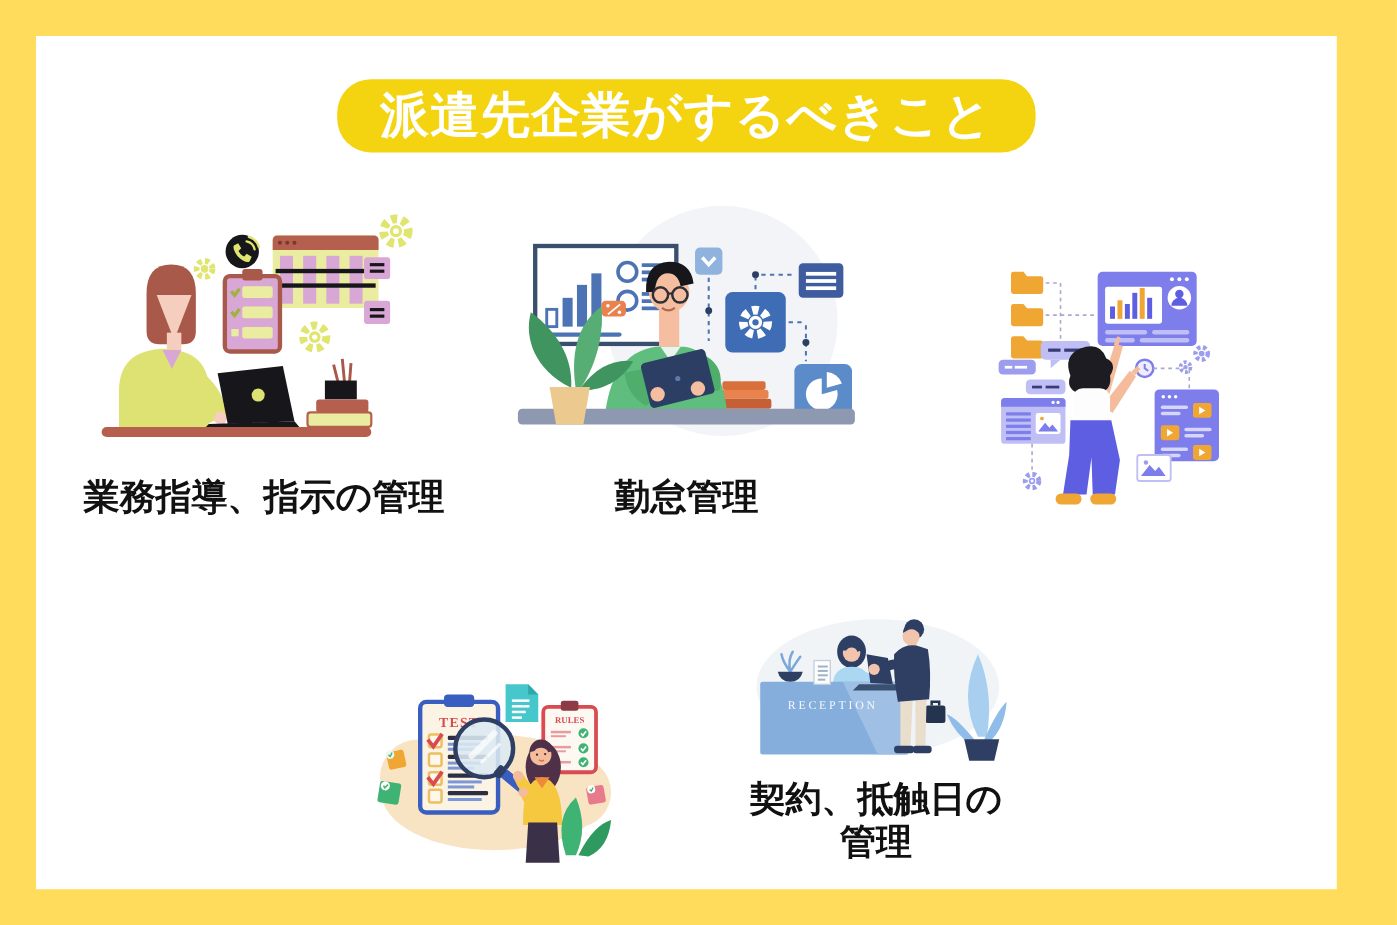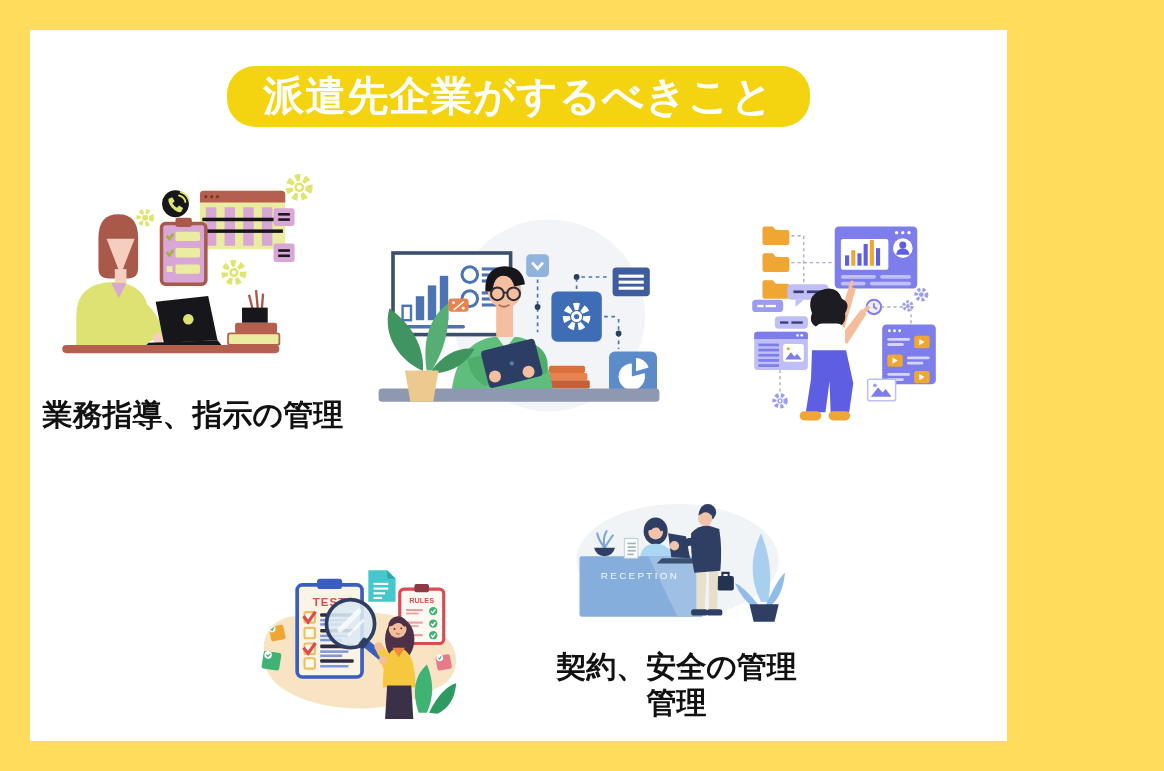--- a/index.html
+++ b/index.html
@@ -6,43 +6,43 @@
   html,body { margin:0; padding:0; }
   body {
     width:1164px; height:771px;
     background:#FFDC5C;
     font-family:"Liberation Sans","DejaVu Sans",sans-serif;
     position:relative;
   }
   .frame { position:absolute; inset:0; background:#FFDC5C; }
   .canvas {
     position:absolute; left:30px; top:30px;
-    width:977px; height:711px;
-    background:#FFFFFF; overflow:hidden;
+    width:1084px; height:711px;
+    background:#FFFFFF; overflow:hidden;font-family:Liberation Serif, serif;
   }
   .title-badge {
     margin:36px auto 0; width:fit-content;
     background:#F4D411; border-radius:28px;
     padding:8px 36px;
   }
   .title-badge h1 {
     margin:0; color:#FFFFFF; font-size:41px; font-weight:bold;
     letter-spacing:1px; line-height:1.1; white-space:nowrap;
   }
   .row { display:flex; justify-content:center; }
   .row1 { margin-top:30px; }
   .row2 { margin-top:40px; gap:16px; }
   figure.item {
     margin:0; display:flex; flex-direction:column;
     align-items:center; justify-content:flex-end;
   }
   .row1 figure.item { width:352px; height:276px; }
   .row2 figure.item { width:300px; height:248px; }
   figcaption.item-label {
-    margin-top:24px; font-size:30px; font-weight:bold; color:#111111;
+    margin-top:12px; font-size:30px; font-weight:bold; color:#111111;
     text-align:center; line-height:1.2; white-space:pre-line;
   }
   svg.illu { display:block; }
   .illu1 { width:290px; height:224px; }
   .illu2 { width:300px; height:216px; }
   .illu3 { width:196px; height:217px; }
   .illu4 { width:220px; height:157px; }
   .illu5 { width:219px; height:146px; }
 </style>
 </head>
@@ -216,20 +216,21 @@
             <circle cx="105" cy="133" r="5" fill="#F5BEA0"></circle>
           </g>
           <rect x="8" y="143" width="234" height="11" rx="3" fill="#8E99B1"></rect>
           <g>
             <path d="M44 128 C 20 116 12 94 17 76 C 36 90 46 108 45 128 Z" fill="#3F9460"></path>
             <path d="M48 128 C 44 100 52 82 66 72 C 68 96 60 116 52 128 Z" fill="#57AE74"></path>
             <path d="M52 128 C 62 114 76 108 88 110 C 80 124 66 130 55 130 Z" fill="#3F9460"></path>
             <path d="M30 128 h28 l-4.5 26 h-19 z" fill="#ECC98F"></path>
           </g>
         </svg>
+        <figcaption class="item-label">勤怠管理</figcaption>
       </figure>
 
       <figure class="item">
         <svg class="illu illu3" viewBox="0 0 190 210">
           <g>
             <path d="M16 12 a2 2 0 0 1 2 -2 h8 l3 3.5 h11 a2 2 0 0 1 2 2 v10.5 a2 2 0 0 1 -2 2 h-22 a2 2 0 0 1 -2 -2 z" fill="#F0A632"></path>
             <path d="M16 38 a2 2 0 0 1 2 -2 h8 l3 3.5 h11 a2 2 0 0 1 2 2 v10.5 a2 2 0 0 1 -2 2 h-22 a2 2 0 0 1 -2 -2 z" fill="#F0A632"></path>
             <path d="M16 64 a2 2 0 0 1 2 -2 h8 l3 3.5 h11 a2 2 0 0 1 2 2 v10.5 a2 2 0 0 1 -2 2 h-22 a2 2 0 0 1 -2 -2 z" fill="#F0A632"></path>
             <path d="M44 19 H56 M44 45 H56 M44 71 H56 M56 19 V71 M56 45 H86" stroke="#A9A9C9" stroke-width="1.3" stroke-dasharray="3 3" fill="none"></path>
           </g>
@@ -478,20 +479,20 @@
             <rect x="134" y="125" width="15" height="6" rx="2.5" fill="#2E3F63"></rect>
             <circle cx="135" cy="32" r="8" fill="#2E3F63"></circle>
             <rect x="130" y="43" width="7" height="7" fill="#F2C4AC"></rect>
             <circle cx="132.5" cy="38" r="6.8" fill="#F2C4AC"></circle>
             <path d="M126 35 a9 9 0 0 1 14 -7 l2.5 5 -5 1 a6 6 0 0 0 -8 -1 z" fill="#2E3F63"></path>
             <path d="M119 52 Q128 42 140 46 L146 48 Q149 66 147 88 L122 90 Q118 68 119 52 Z" fill="#2E3F63"></path>
             <path d="M122 56 Q111 56 105 63 L109 69 Q115 63 124 64 Z" fill="#2E3F63"></path>
             <circle cx="103" cy="64" r="4.5" fill="#F2C4AC"></circle>
           </g>
         </svg>
-        <figcaption class="item-label">契約、安全の管理
+        <figcaption class="item-label">契約、抵触日の
 管理</figcaption>
       </figure>
 
     </section>
 
   </main>
 </div>
 
 </body></html>

